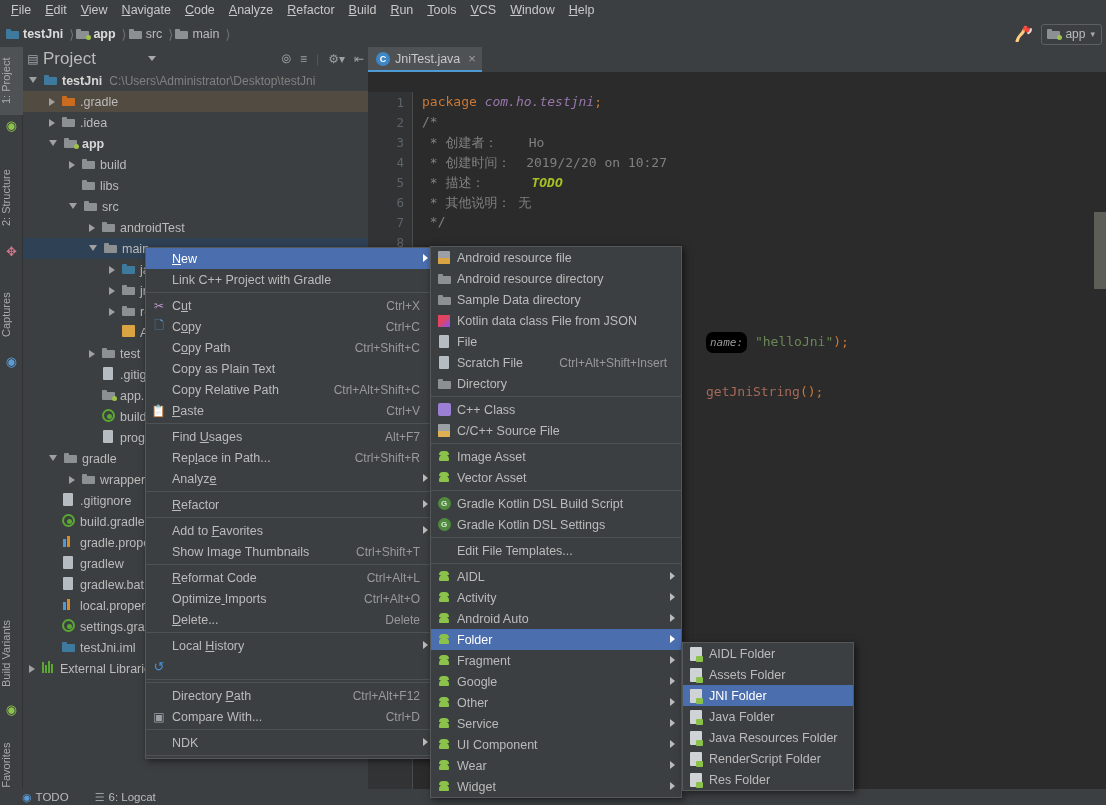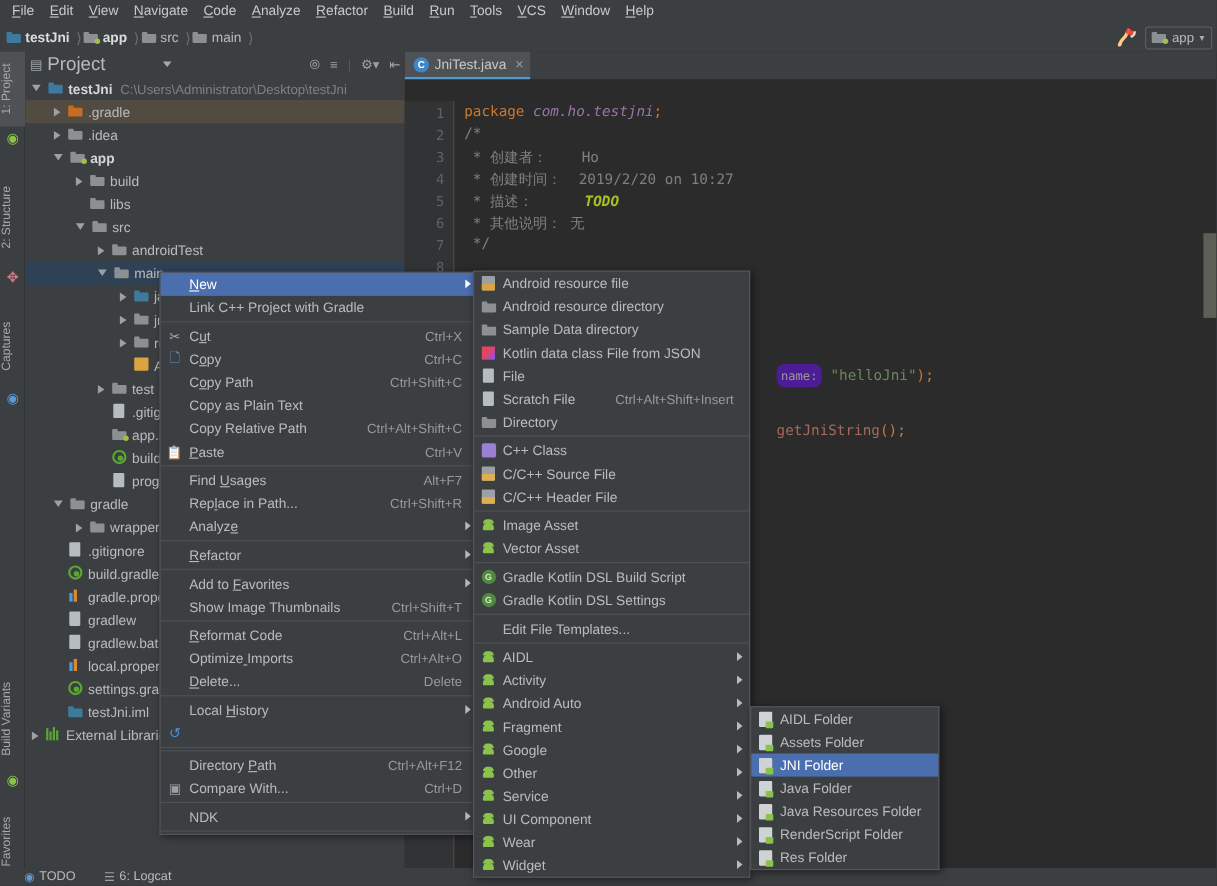--- a/index.html
+++ b/index.html
@@ -193,22 +193,22 @@
   .k-pkg { color: #cc7832; }
   .k-pkgname { color: #9876aa; font-style: italic; }
   .k-cmt { color: #808080; }
   .k-todo { color: #a8c023; font-weight: bold; font-style: italic; }
   .k-str { color: #6a8759; }
   .k-cls { color: #a9b7c6; font-style: italic; }
   .k-mth { color: #ffc66d; }
   .k-punc { color: #cc7832; }
   .k-plain { color: #a9b7c6; }
   .k-param {
-    background: #4c1d95; color: #9a9a9a; border-radius: 7px;
-    padding: 4px 4px; font-size: 11px; 
+    background: #000000; color: #9a9a9a; border-radius: 7px;
+    padding: 4px 4px; font-size: 11px; font-style: italic;
   }
   .vscroll {
     position: absolute; right: 0; top: 165px; width: 12px; height: 77px;
     background: #5d5e56; border-radius: 0;
   }
 
   
   .menu {
     position: absolute; background: #3c3f41;
     border: 1px solid #555759;
@@ -798,26 +798,20 @@
           <span class="g-cls"></span>
         </span>
         <span class="mlabel">C++ Class</span>
       </div>
       <div class="mrow">
         <span class="micon">
           <span class="g-cpp"></span>
         </span>
         <span class="mlabel">C/C++ Source File</span>
       </div>
-      <div class="mrow">
-        <span class="micon">
-          <span class="g-cpp"></span>
-        </span>
-        <span class="mlabel">C/C++ Header File</span>
-      </div>
       <div class="msep"></div>
       <div class="mrow">
         <span class="micon">
           <span class="g-and"></span>
         </span>
         <span class="mlabel">Image Asset</span>
       </div>
       <div class="mrow">
         <span class="micon">
           <span class="g-and"></span>
@@ -857,20 +851,27 @@
         <span class="mlabel">Activity</span>
         <span class="marrow"></span>
       </div>
       <div class="mrow">
         <span class="micon">
           <span class="g-and"></span>
         </span>
         <span class="mlabel">Android Auto</span>
         <span class="marrow"></span>
       </div>
+      <div class="mrow hl">
+        <span class="micon">
+          <span class="g-and"></span>
+        </span>
+        <span class="mlabel">Folder</span>
+        <span class="marrow"></span>
+      </div>
       <div class="mrow">
         <span class="micon">
           <span class="g-and"></span>
         </span>
         <span class="mlabel">Fragment</span>
         <span class="marrow"></span>
       </div>
       <div class="mrow">
         <span class="micon">
           <span class="g-and"></span>

